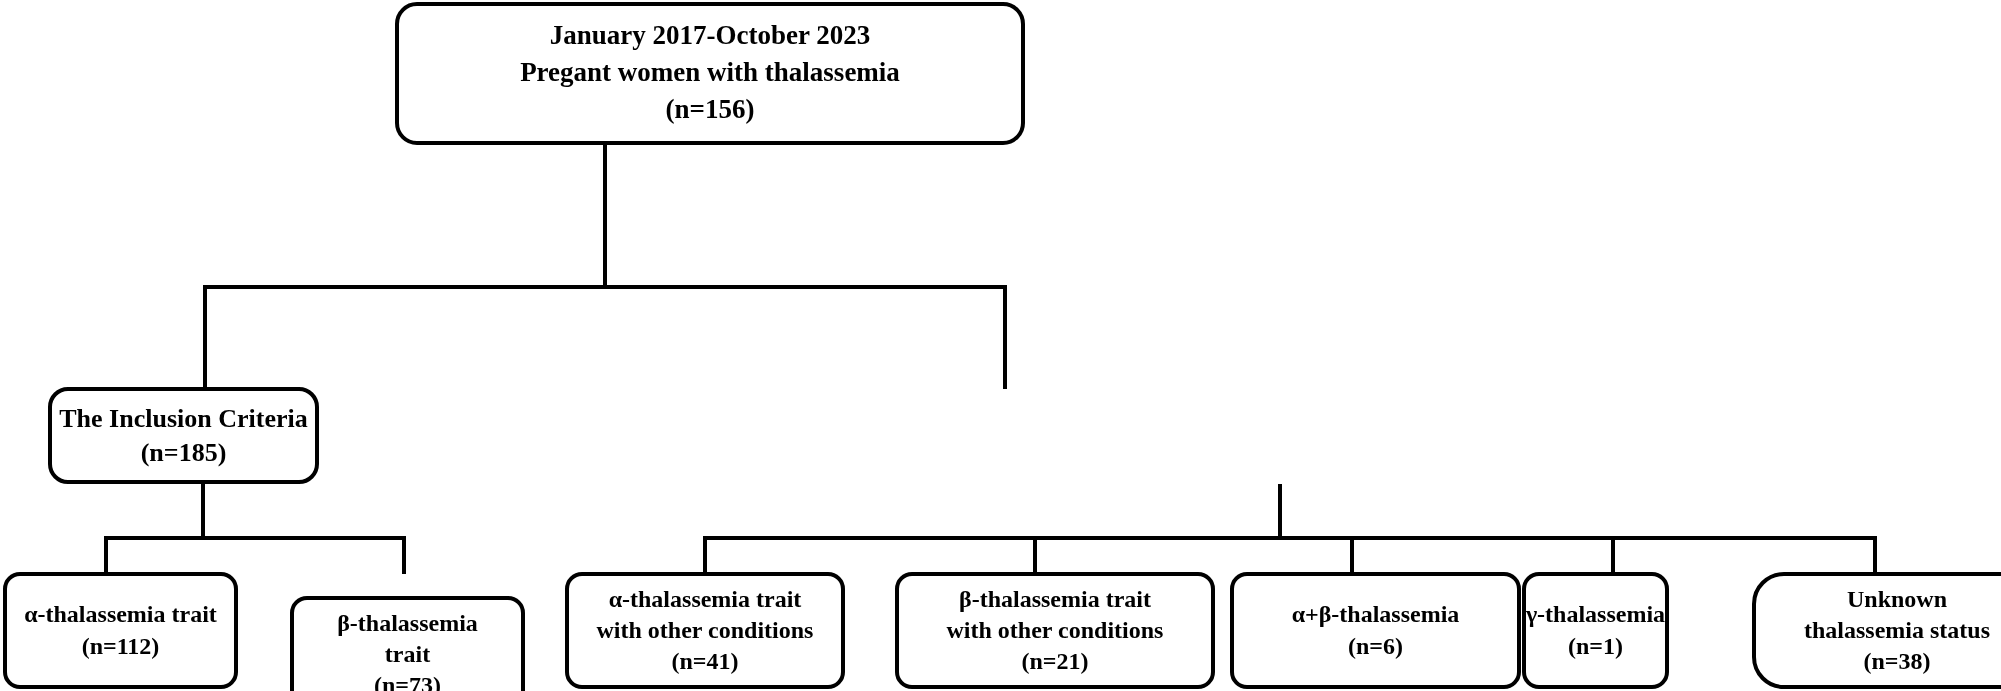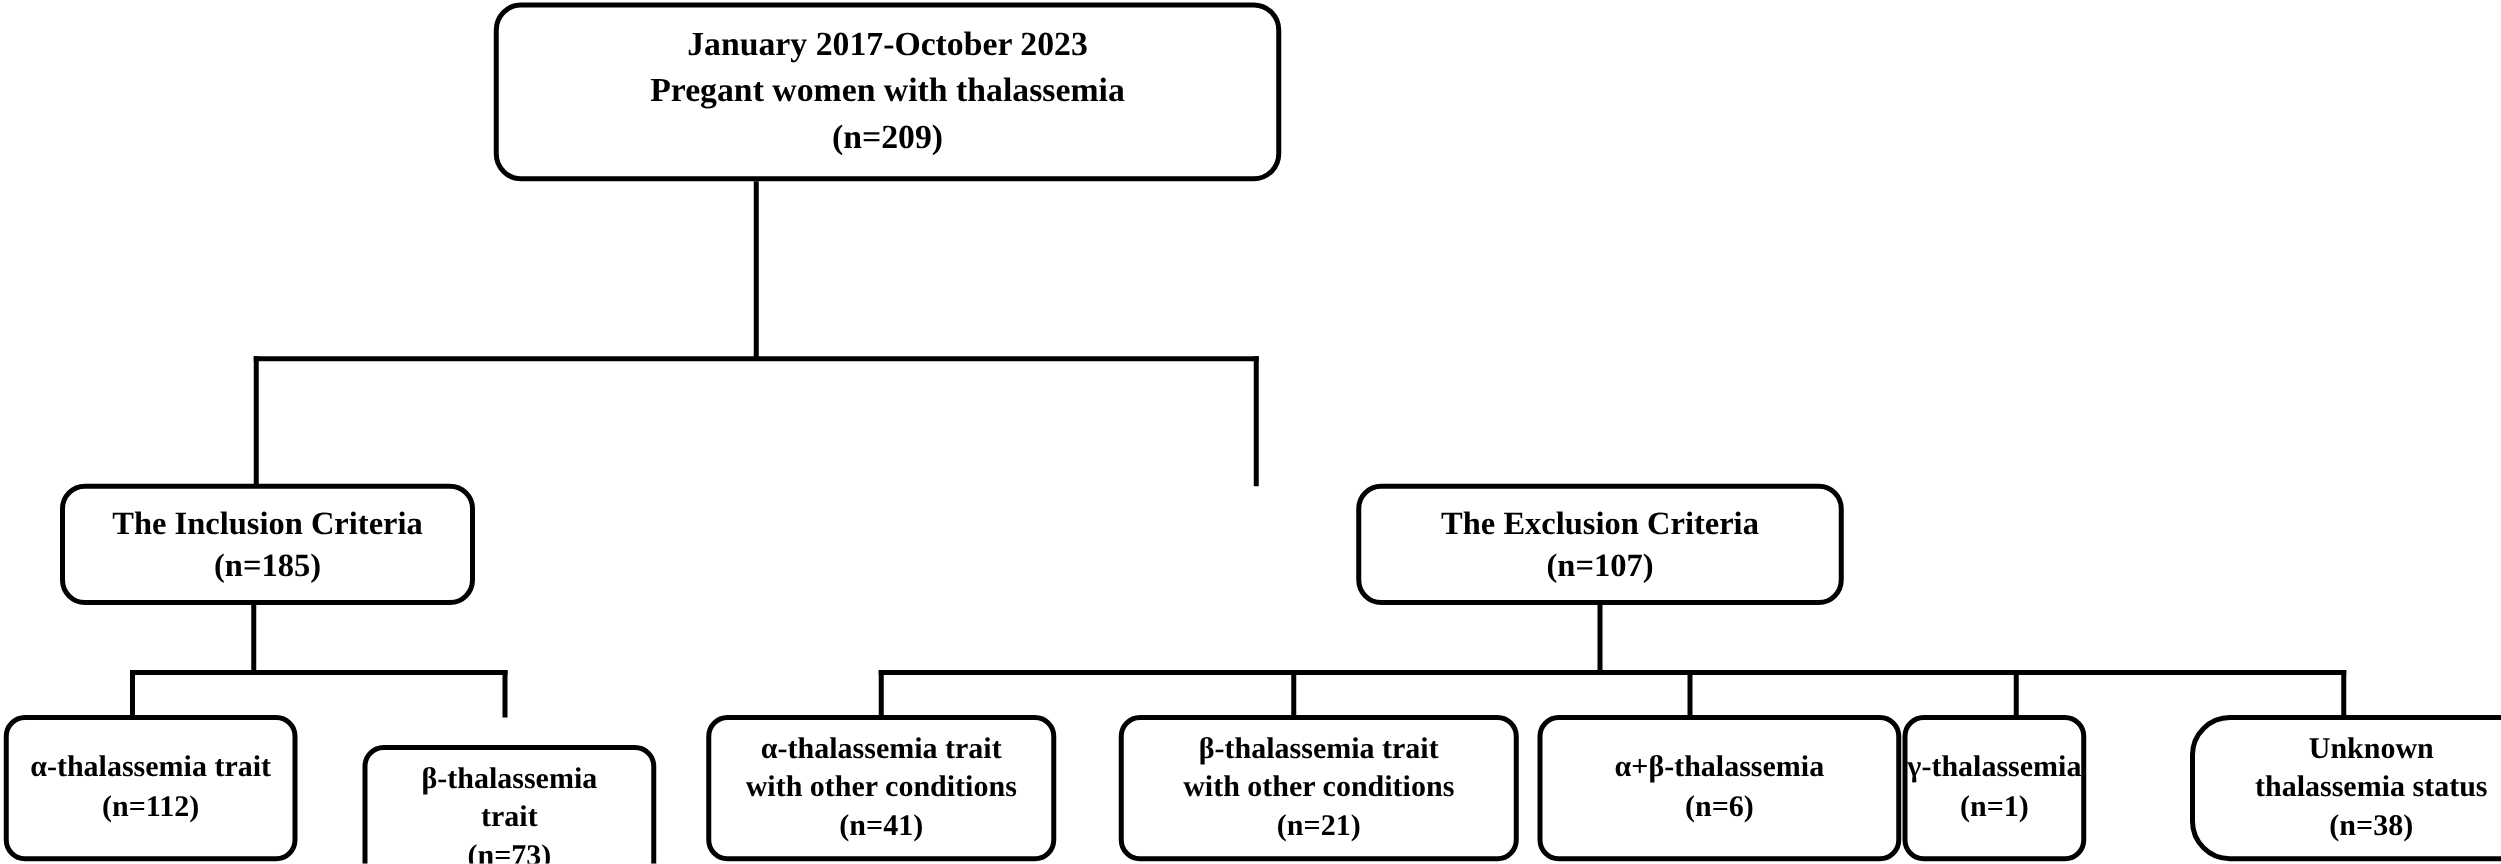--- a/index.html
+++ b/index.html
@@ -46,21 +46,21 @@
     justify-content: flex-start;
     padding-top: 12px;
   }
   #node-root .ln { margin-bottom: 2px; }
   
   .criteria {
     font-size: 26px;
     height: 97px;
     border-radius: 20px;
   }
-  #node-inclusion { left: 48px;  top: 387px; width: 332px; text-align: right; }
+  #node-inclusion { left: 48px;  top: 387px; width: 271px; text-align: right; }
   #node-exclusion { left: 1085px; top: 387px; width: 390px; }
   
   .leaf {
     top: 572px;
     height: 117px;
     font-size: 24px;
     border-radius: 17px;
   }
   #leaf-0 { left: 3px;    width: 235px; }
   #leaf-1 { left: 290px;  width: 235px; margin-top: 24px; }
@@ -101,32 +101,28 @@
   <div class="hline" style="left:703px; top:536px; width:1174px;"></div>
   <div class="vline" style="left:703px; top:536px; height:38px;"></div>
   <div class="vline" style="left:1033px; top:536px; height:38px;"></div>
   <div class="vline" style="left:1350px; top:536px; height:38px;"></div>
   <div class="vline" style="left:1611px; top:536px; height:38px;"></div>
   <div class="vline" style="left:1873px; top:536px; height:38px;"></div>
 
   <div class="node" id="node-root">
     <span class="ln">January 2017-October 2023</span>
     <span class="ln">Pregant women with thalassemia</span>
-    <span class="ln">(n=209)</span>
+    <span class="ln">(n=156)</span>
   </div>
 
   <div class="node criteria" id="node-inclusion">
     <span class="ln">The Inclusion Criteria</span>
     <span class="ln">(n=185)</span>
   </div>
 
-  <div class="node criteria" id="node-exclusion">
-    <span class="ln">The Exclusion Criteria</span>
-    <span class="ln">(n=107)</span>
-  </div>
 
   <div class="node leaf" id="leaf-0">
     <span class="ln">α-thalassemia trait</span>
     <span class="ln">(n=112)</span>
   </div>
 
   <div class="node leaf" id="leaf-1">
     <span class="ln">β-thalassemia</span>
     <span class="ln">trait</span>
     <span class="ln">(n=73)</span>

